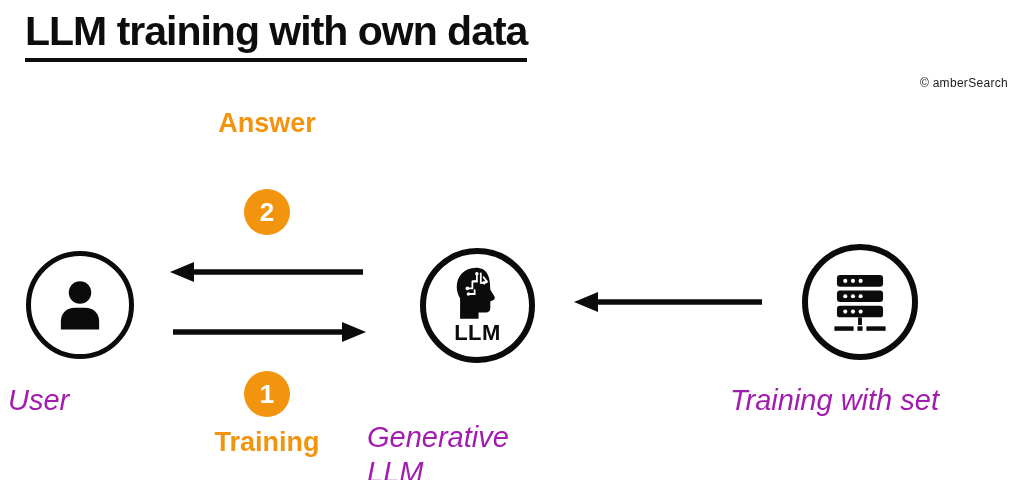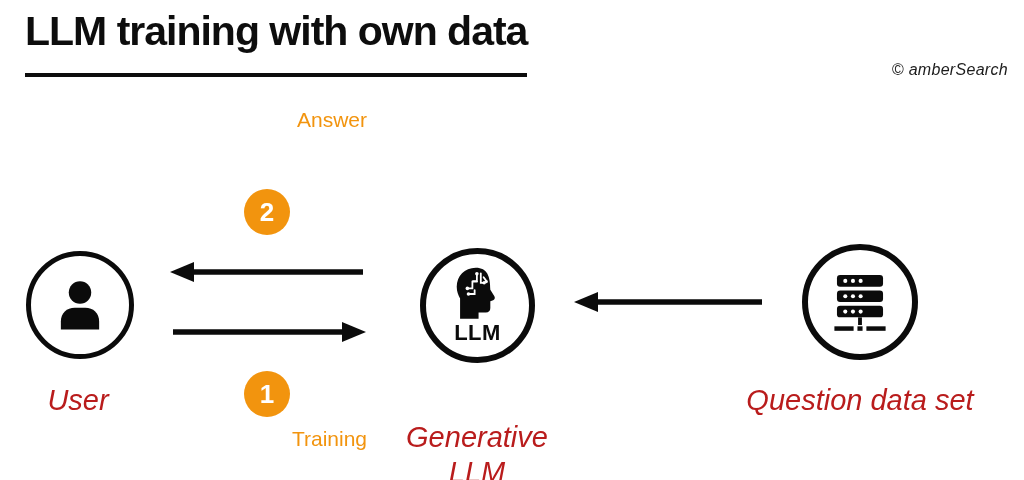--- a/index.html
+++ b/index.html
@@ -3,30 +3,29 @@
 <meta charset="utf-8">
 <style>
   html,body{margin:0;padding:0;background:#ffffff;}
   .canvas{
     position:relative;width:1024px;height:480px;background:#ffffff;
     font-family:"Liberation Sans",sans-serif;overflow:hidden;color:#111;
   }
   .title{
     position:absolute;left:25px;top:8px;display:inline-block;
     font-size:41px;font-weight:bold;letter-spacing:-1px;color:#0d0d0d;
-    border-bottom:4px solid #0d0d0d;padding-bottom:18px;line-height:1.15;
+    border-bottom:4px solid #0d0d0d;padding-bottom:3px;line-height:1.15;
   }
   .copyright{
-    position:absolute;right:16px;top:61px;font-size:16px;color:#1c1c1c;
+    position:absolute;right:16px;top:76px;font-size:12px;color:#1c1c1c;
     letter-spacing:0.3px;
-    font-style:italic;
   }
   .flow-label{
-    position:absolute;font-size:21px;font-weight:400;color:var(--accent,#F2940E);
-    text-align:right;width:200px;
+    position:absolute;font-size:27px;font-weight:700;color:var(--accent,#F2940E);
+    text-align:center;width:200px;
   }
   .flow-label.answer{left:167px;top:108px;}
   .flow-label.question{left:167px;top:427px;}
   .badge{
     position:absolute;width:46px;height:46px;border-radius:50%;
     background:var(--accent,#F2940E);color:#ffffff;font-size:26px;font-weight:bold;
     display:flex;align-items:center;justify-content:center;
   }
   .badge.step2{left:244px;top:189px;}
   .badge.step1{left:244px;top:371px;}
@@ -34,22 +33,22 @@
     position:absolute;border-radius:50%;background:#fff;border:6px solid #0b0b0b;
     display:flex;flex-direction:column;align-items:center;justify-content:center;
     box-sizing:border-box;
   }
   .node.user{left:26px;top:251px;width:108px;height:108px;border-width:5px;}
   .node.llm{left:420px;top:248px;width:115px;height:115px;}
   .node.training{left:802px;top:244px;width:116px;height:116px;}
   .node svg{display:block;}
   .llm-caption{font-size:22px;font-weight:bold;color:#0b0b0b;margin-top:-2px;letter-spacing:0.5px;}
   .node-label{
-    position:absolute;font-size:29px;font-style:italic;color:#b91c1c;
-    text-align:center;line-height:35px;
+    position:absolute;font-size:29px;font-style:italic;color:#a21caf;
+    text-align:left;line-height:35px;
   }
   .node-label.user{left:8px;top:383px;width:140px;}
   .node-label.llm{left:367px;top:383px;width:220px;margin-top:37px;}
   .node-label.training{left:730px;top:383px;width:260px;}
   .arrows{position:absolute;left:0;top:0;pointer-events:none;}
 </style>
 </head>
 <body>
 
 <div class="canvas">
@@ -129,15 +128,15 @@
           <circle cx="51" cy="17" r="3.2"></circle>
         <circle cx="27" cy="41" r="3.2"></circle>
           <circle cx="39" cy="41" r="3.2"></circle>
           <circle cx="51" cy="41" r="3.2"></circle>
         <circle cx="27" cy="65" r="3.2"></circle>
           <circle cx="39" cy="65" r="3.2"></circle>
           <circle cx="51" cy="65" r="3.2"></circle>
       </g>
     </svg>
   </div>
-  <div class="node-label training">Question data set</div>
+  <div class="node-label training">Training with set</div>
 
 </div>
 
 </body></html>

